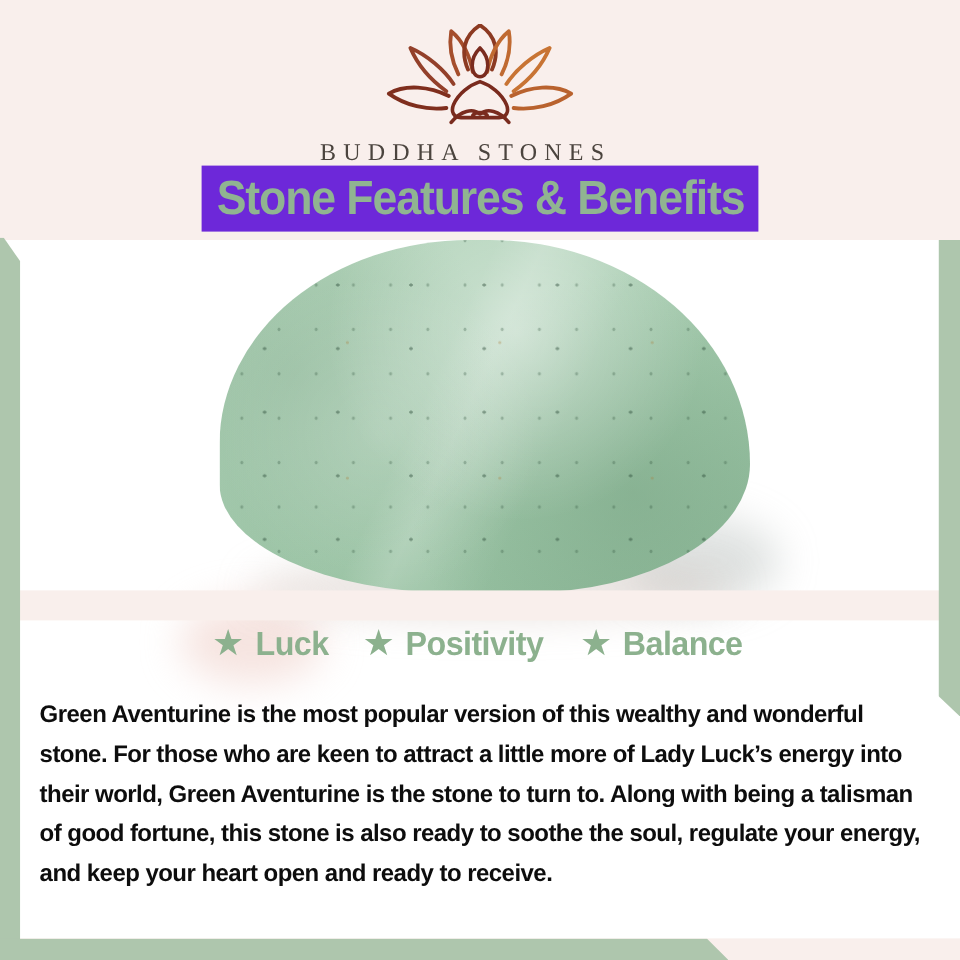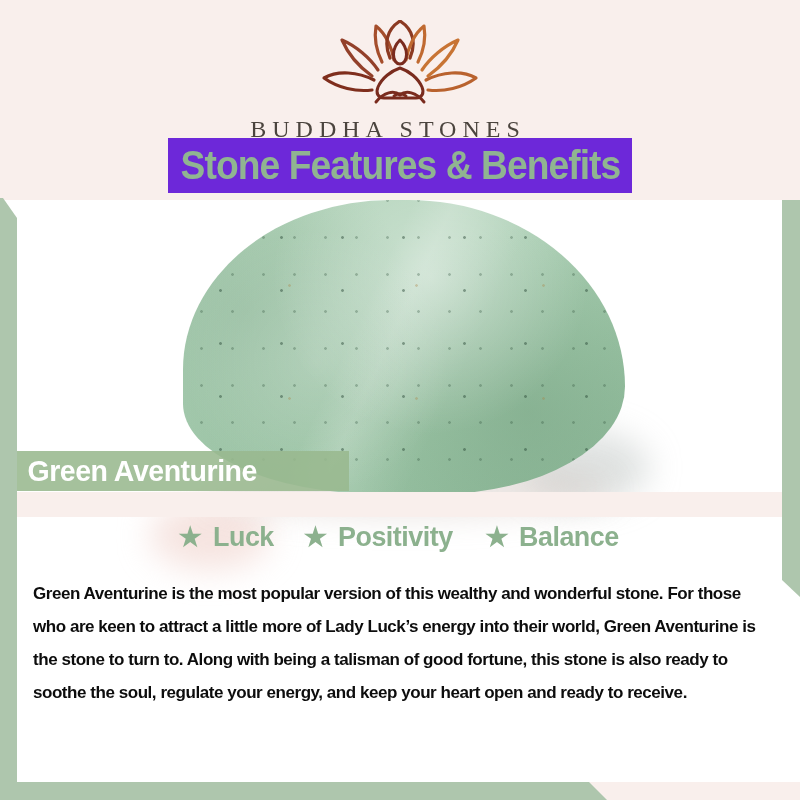--- a/index.html
+++ b/index.html
@@ -5,21 +5,21 @@
   html,body{margin:0;padding:0;background:#ffffff;}
   #card{
     position:relative;width:800px;height:800px;overflow:hidden;
     background:#ffffff;font-family:"Liberation Sans",sans-serif;
   }
   
   #header{position:absolute;left:0;top:0;width:800px;height:200px;background:#f9efec;}
   #logo{position:absolute;left:280px;top:20px;width:240px;height:96px;}
   #brand-name{
     position:absolute;left:0;top:116px;width:776px;text-align:center;
-    font-family:"Liberation Serif",serif;font-size:24px;letter-spacing:6px;
+    font-family:"Liberation Serif",serif;font-size:20px;letter-spacing:6px;
     color:#4b443e;font-weight:400;
   }
   #banner{
     position:absolute;left:168px;top:138px;width:464px;height:55px;
     background:#6d28d9;display:flex;align-items:center;justify-content:center;
   }
   #banner-title{
     font-size:40px;font-weight:700;color:#90b491;letter-spacing:-1px;
     transform:scaleX(.93);transform-origin:50% 50%;white-space:nowrap;
   }
@@ -71,21 +71,21 @@
   #benefits-row{
     position:absolute;left:0;top:517px;width:800px;height:40px;
     display:flex;align-items:center;justify-content:center;gap:26px;
   }
   .benefit{display:flex;align-items:center;gap:9px;color:#8cb18e;}
   .benefit .star{font-size:30px;line-height:1;}
   .benefit .benefit-label{font-size:28px;font-weight:700;letter-spacing:-.5px;
     transform:scaleX(.96);transform-origin:0 50%;}
   #description{
     position:absolute;left:33px;top:560px;width:744px;
-    font-size:17px;line-height:33px;font-weight:700;color:#0d0d0d;
+    font-size:20px;line-height:33px;font-weight:700;color:#0d0d0d;
     letter-spacing:-.45px;text-align:left;
   }
 </style>
 </head>
 <body>
 
 <div id="card">
 
   <div id="header">
     <svg id="logo" viewBox="0 0 220 96" fill="none" stroke-linecap="round" stroke-linejoin="round">
@@ -111,23 +111,20 @@
     </div>
   </div>
 
   <div id="stage">
     <div id="shadow-left" class="stone-shadow"></div>
     <div id="shadow-right" class="stone-shadow"></div>
     <div id="shadow-bottom" class="stone-shadow"></div>
     <div id="stone">
       <div class="speckles"></div>
     </div>
-    <div id="name-band">
-      <span class="label">Green Aventurine</span>
-    </div>
     <div id="divider-strip"></div>
   </div>
 
   <div id="benefits-row">
       <span class="benefit">
         <span class="star">★</span>
         <span class="benefit-label">Luck</span>
       </span>
       <span class="benefit">
         <span class="star">★</span>

